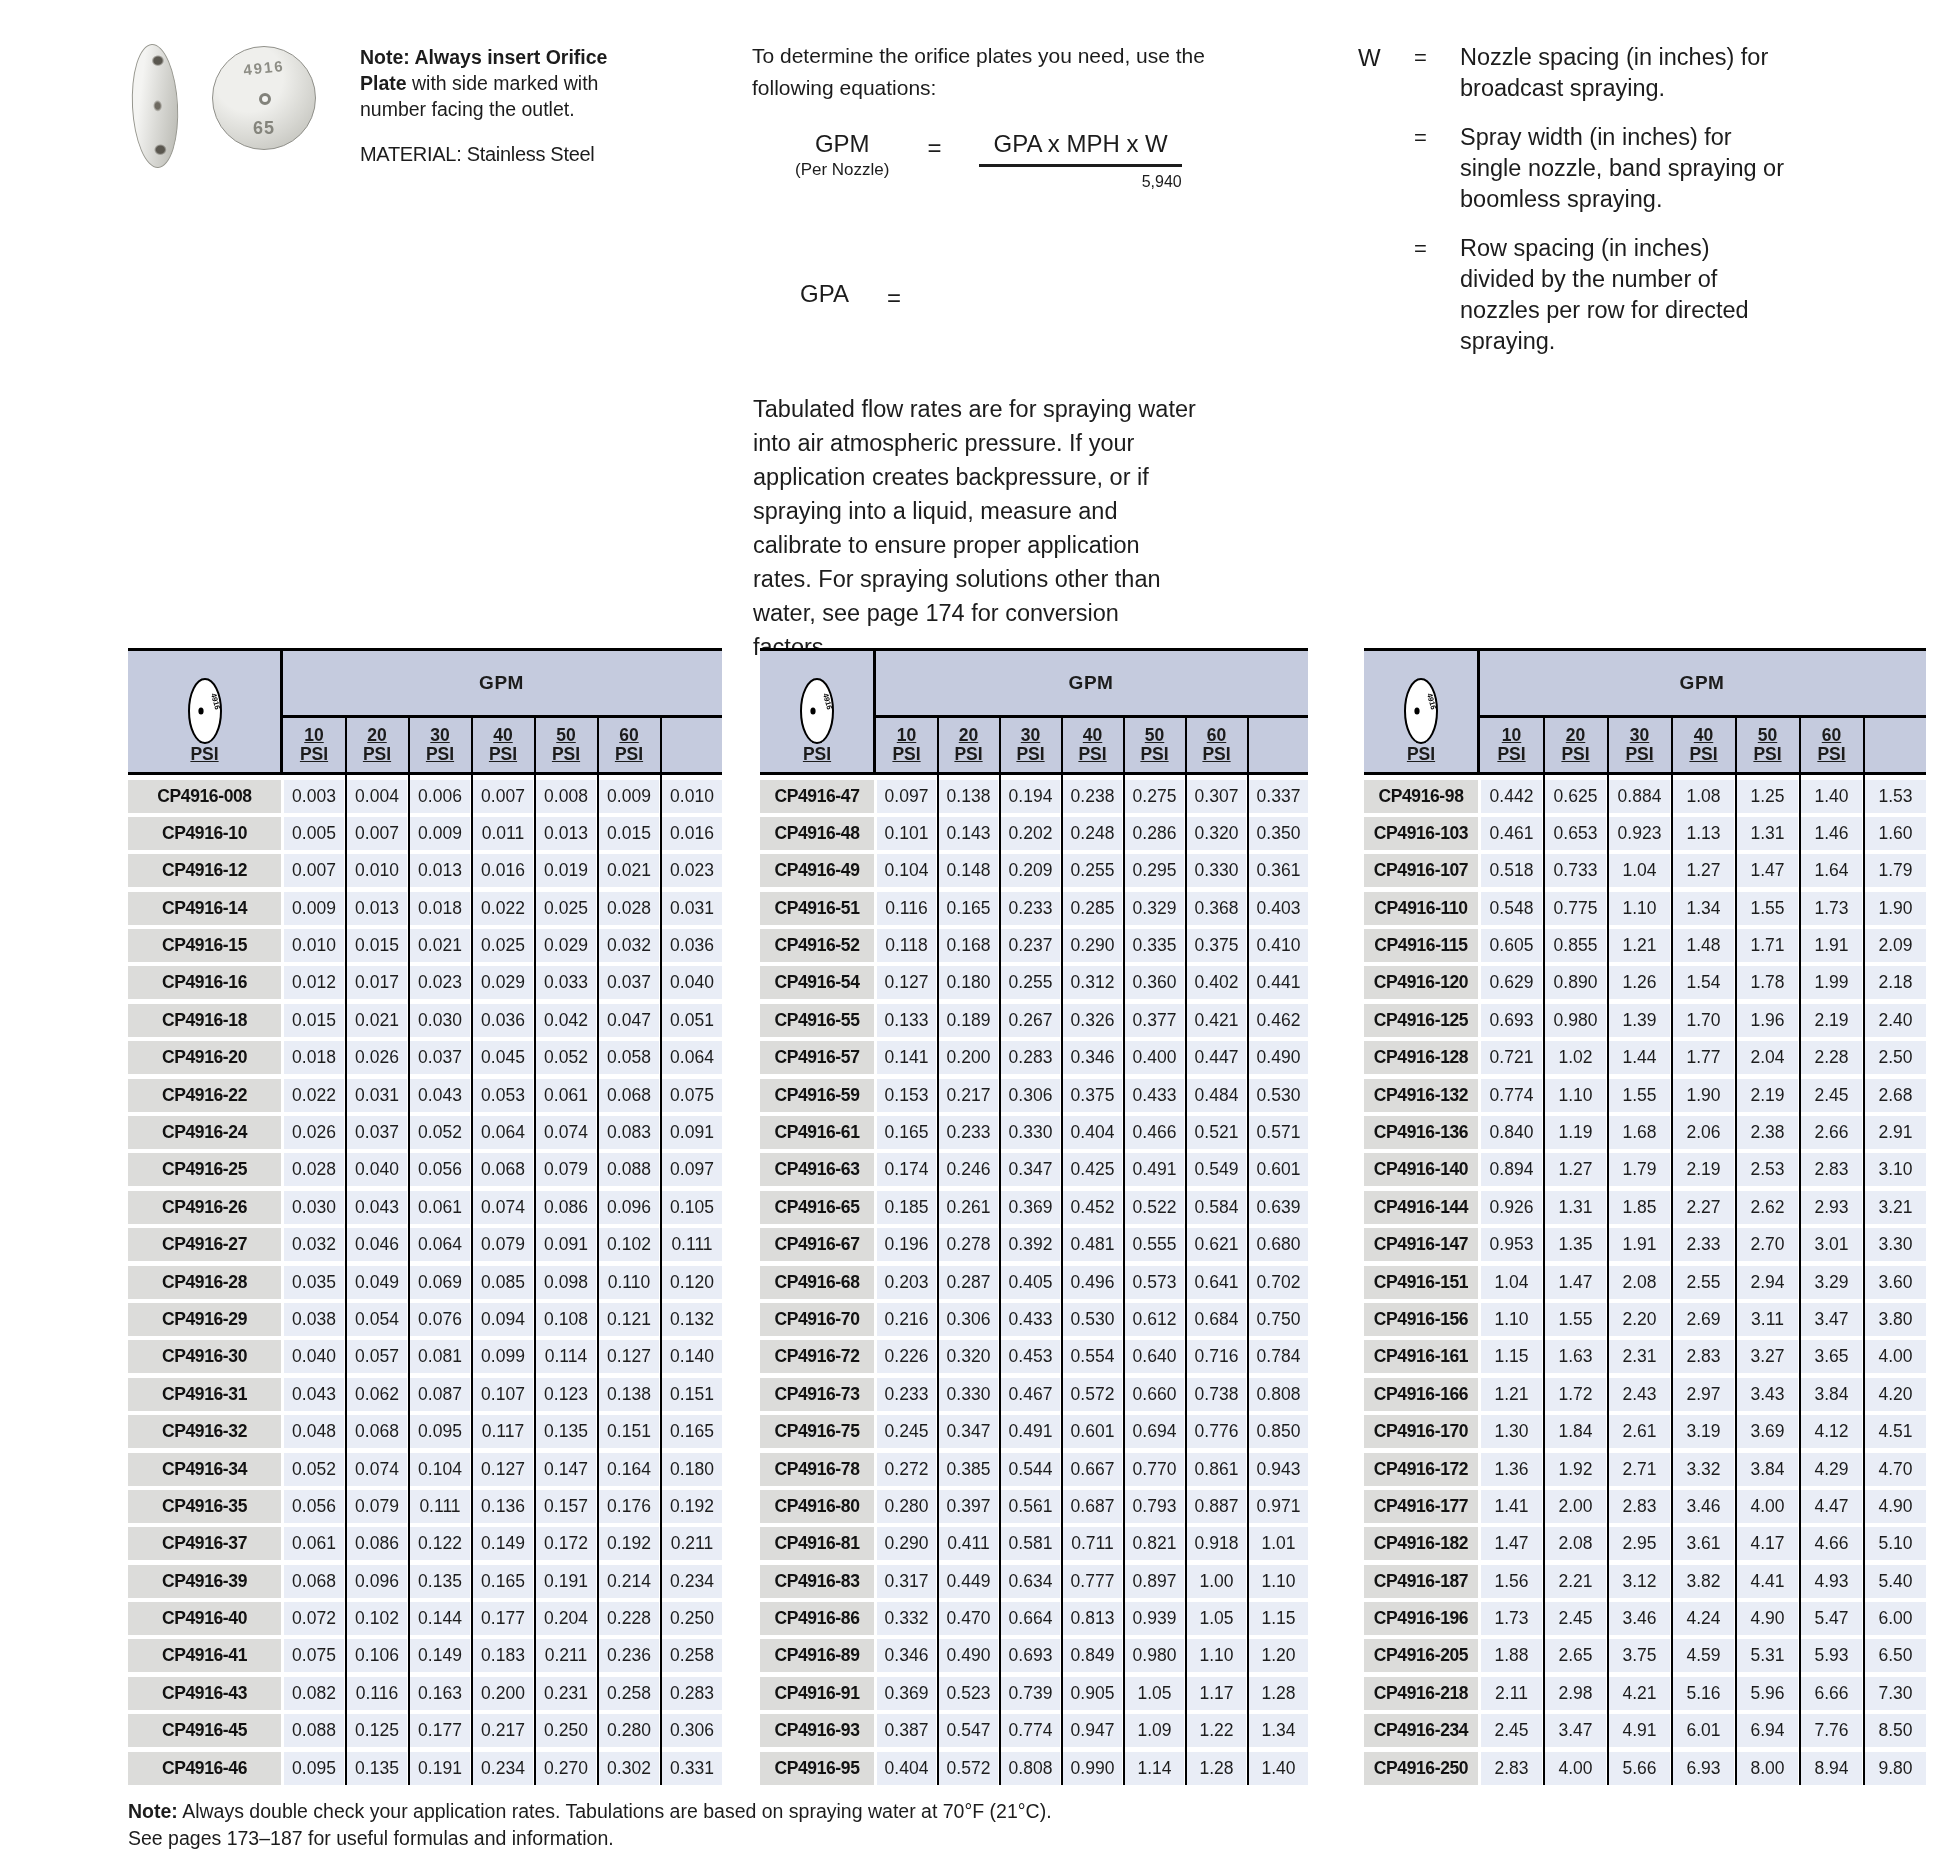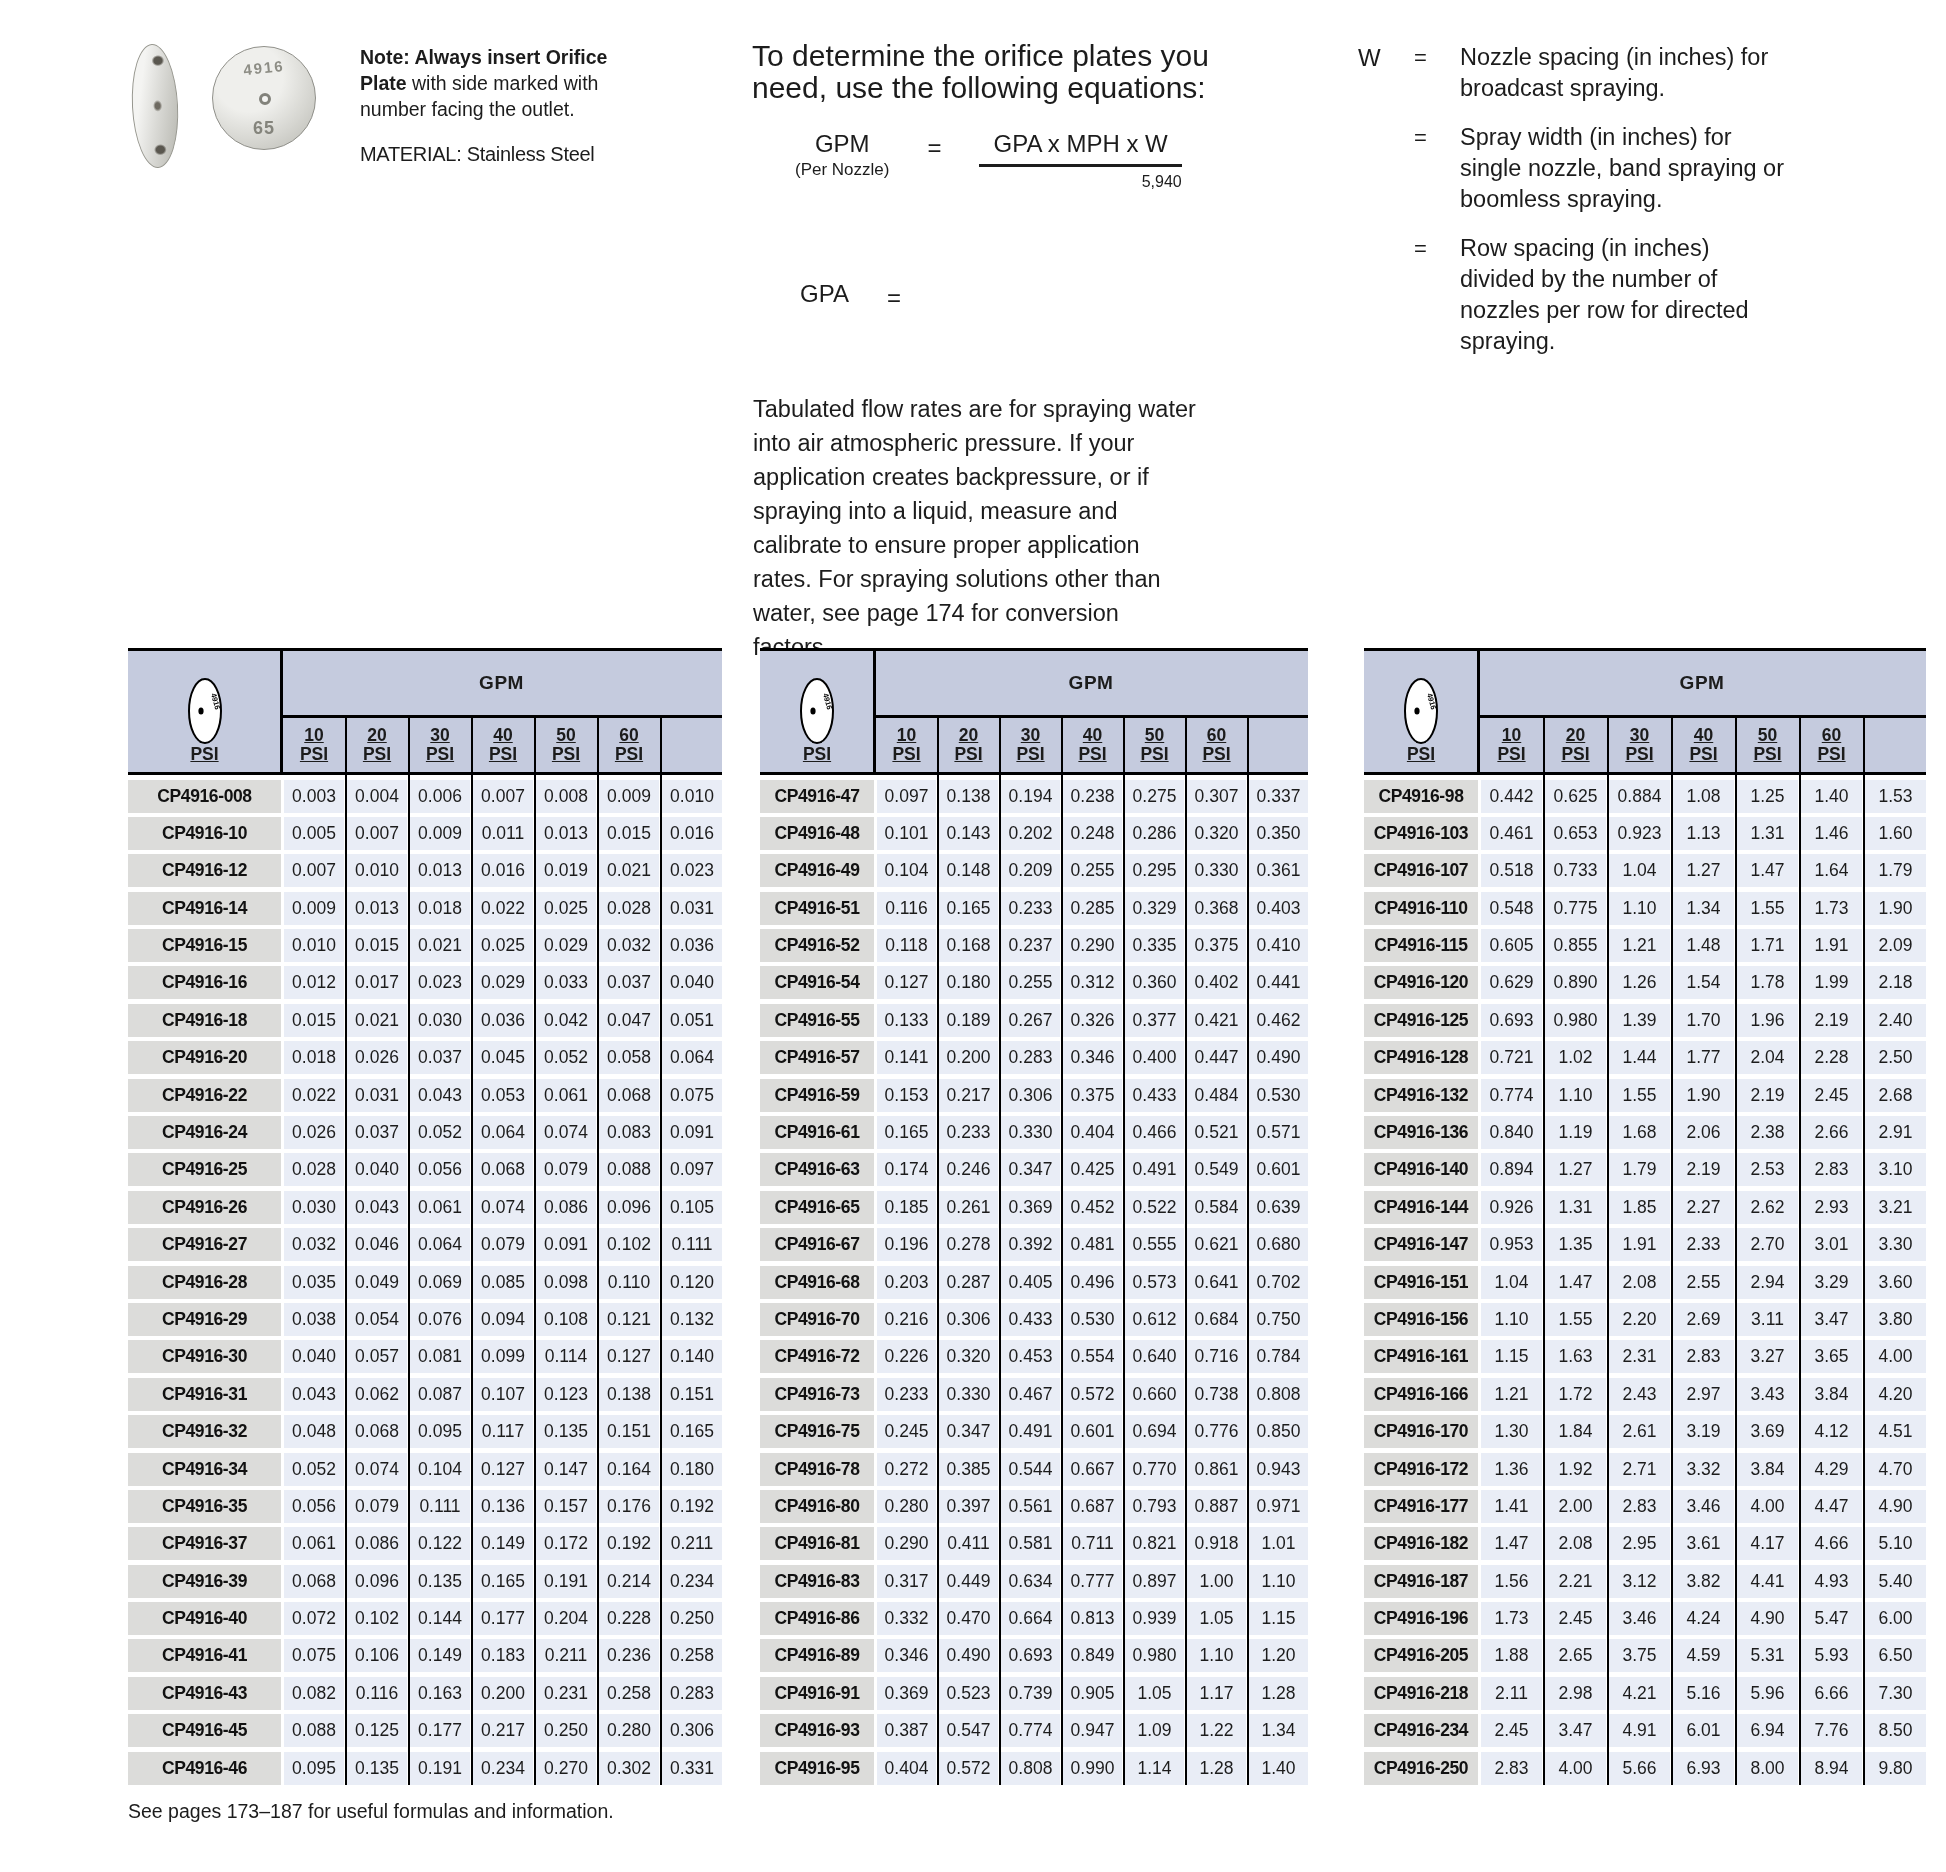--- a/index.html
+++ b/index.html
@@ -33,21 +33,21 @@
   .plate-front .num-bottom {
     position:absolute; bottom:10px; left:0; right:0; text-align:center;
     font-weight:bold; font-size:18px; letter-spacing:1px; color:#84847c;margin-top:32px;
   }
 
   
   .insert-note { position:absolute; left:360px; top:44px; width:290px; font-size:19.5px; line-height:26px; }
   .insert-note b { font-weight:bold; }
   .material-line { position:absolute; left:360px; top:143px; width:290px; font-size:20px; letter-spacing:-0.3px; }
 
-  .intro-heading { position:absolute; left:752px; top:40px; width:470px; font-size:30px; line-height:32px; }
+  .intro-heading { position:absolute; left:752px; top:40px; width:470px; font-size:21px; line-height:32px; }
 
   .equation { position:absolute; display:flex; align-items:flex-start; }
   .eq-gpm { left:795px; top:130px; }
   .eq-gpa { left:800px; top:280px; }
   .eq-lhs { text-align:center; }
   .eq-lhs .main { font-size:24px; }
   .eq-lhs .sub  { font-size:17px; margin-top:2px; }
   .eq-sign { font-size:24px; margin:4px 38px 0 38px; }
   .fraction { text-align:right; }
   .fraction .num { font-size:24px; padding:0 14px 6px 14px; }
@@ -1110,14 +1110,15 @@
     </div>
     <div class="vline" style="--k: 1;"></div>
     <div class="vline" style="--k: 2;"></div>
     <div class="vline" style="--k: 3;"></div>
     <div class="vline" style="--k: 4;"></div>
     <div class="vline" style="--k: 5;"></div>
     <div class="vline" style="--k: 6;"></div>
   </div>
 
 <div class="footer-note">
+  <div><b>Note:</b><span> Always double check your application rates. Tabulations are based on spraying water at 70°F (21°C).</span></div>
   <div>See pages 173–187 for useful formulas and information.</div>
 </div>
 
 </body></html>

